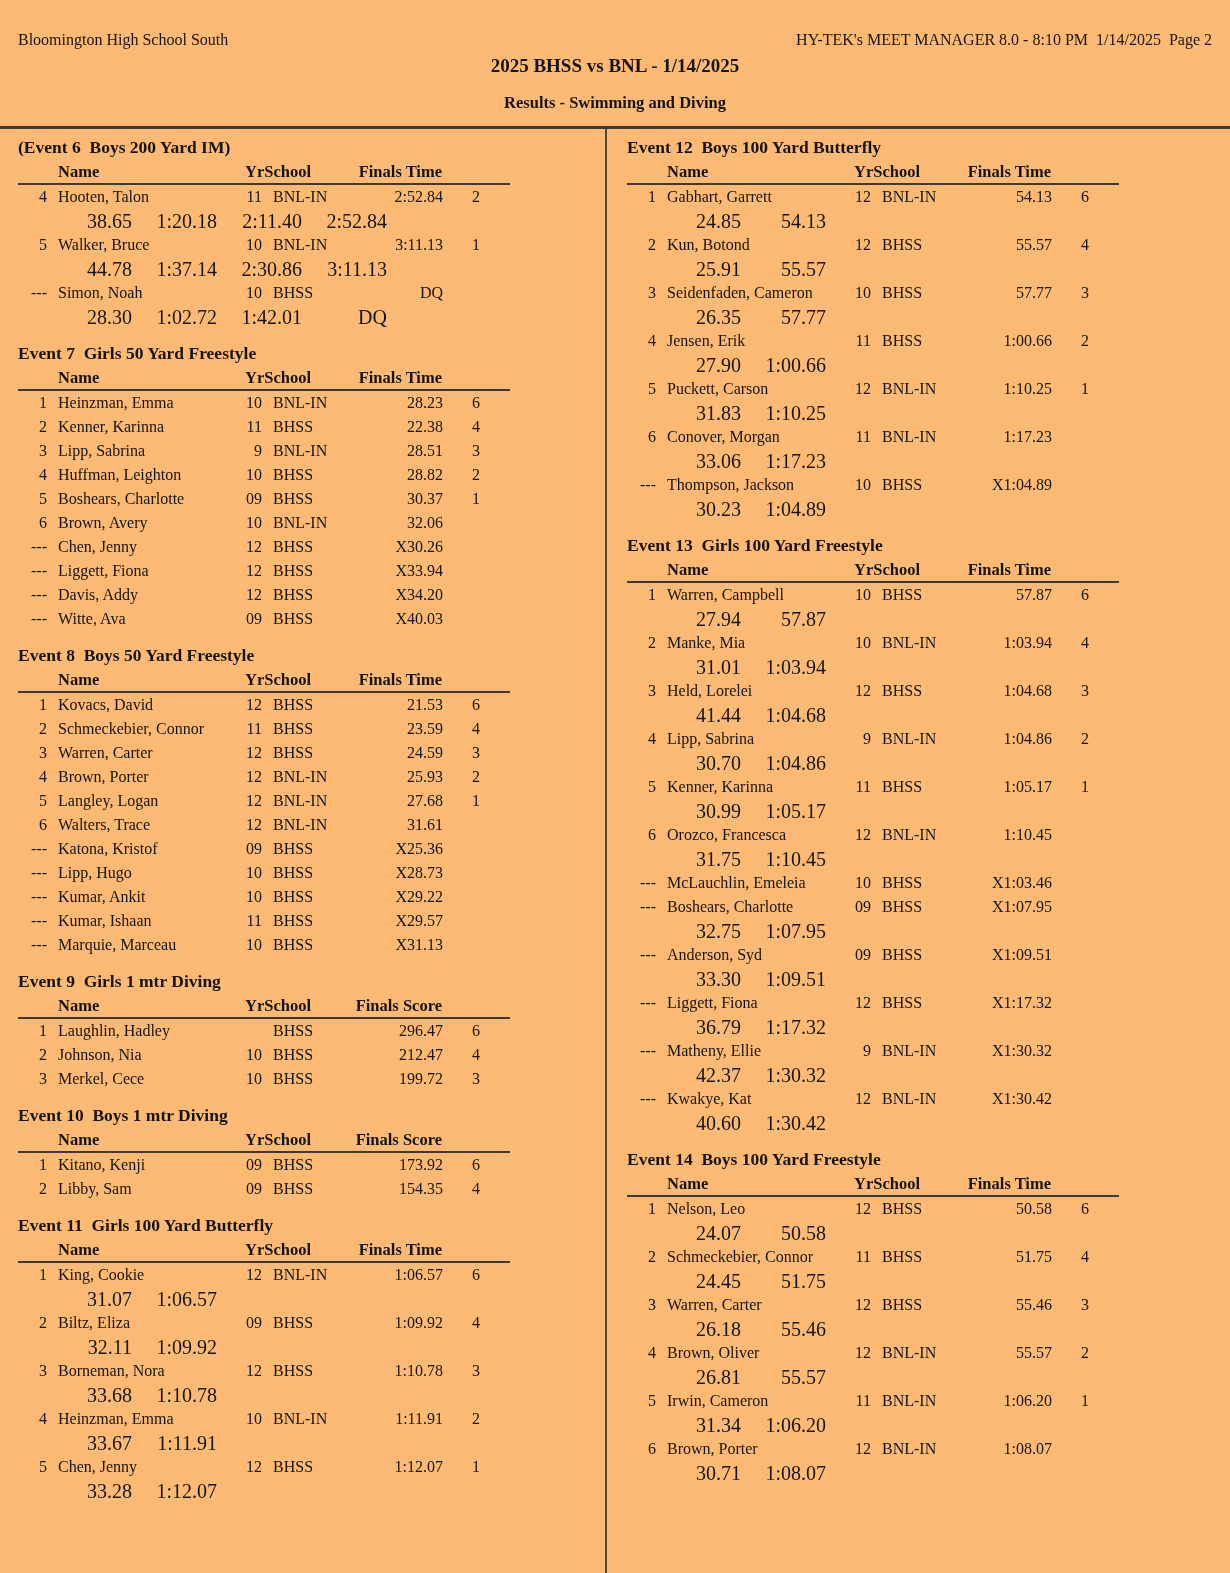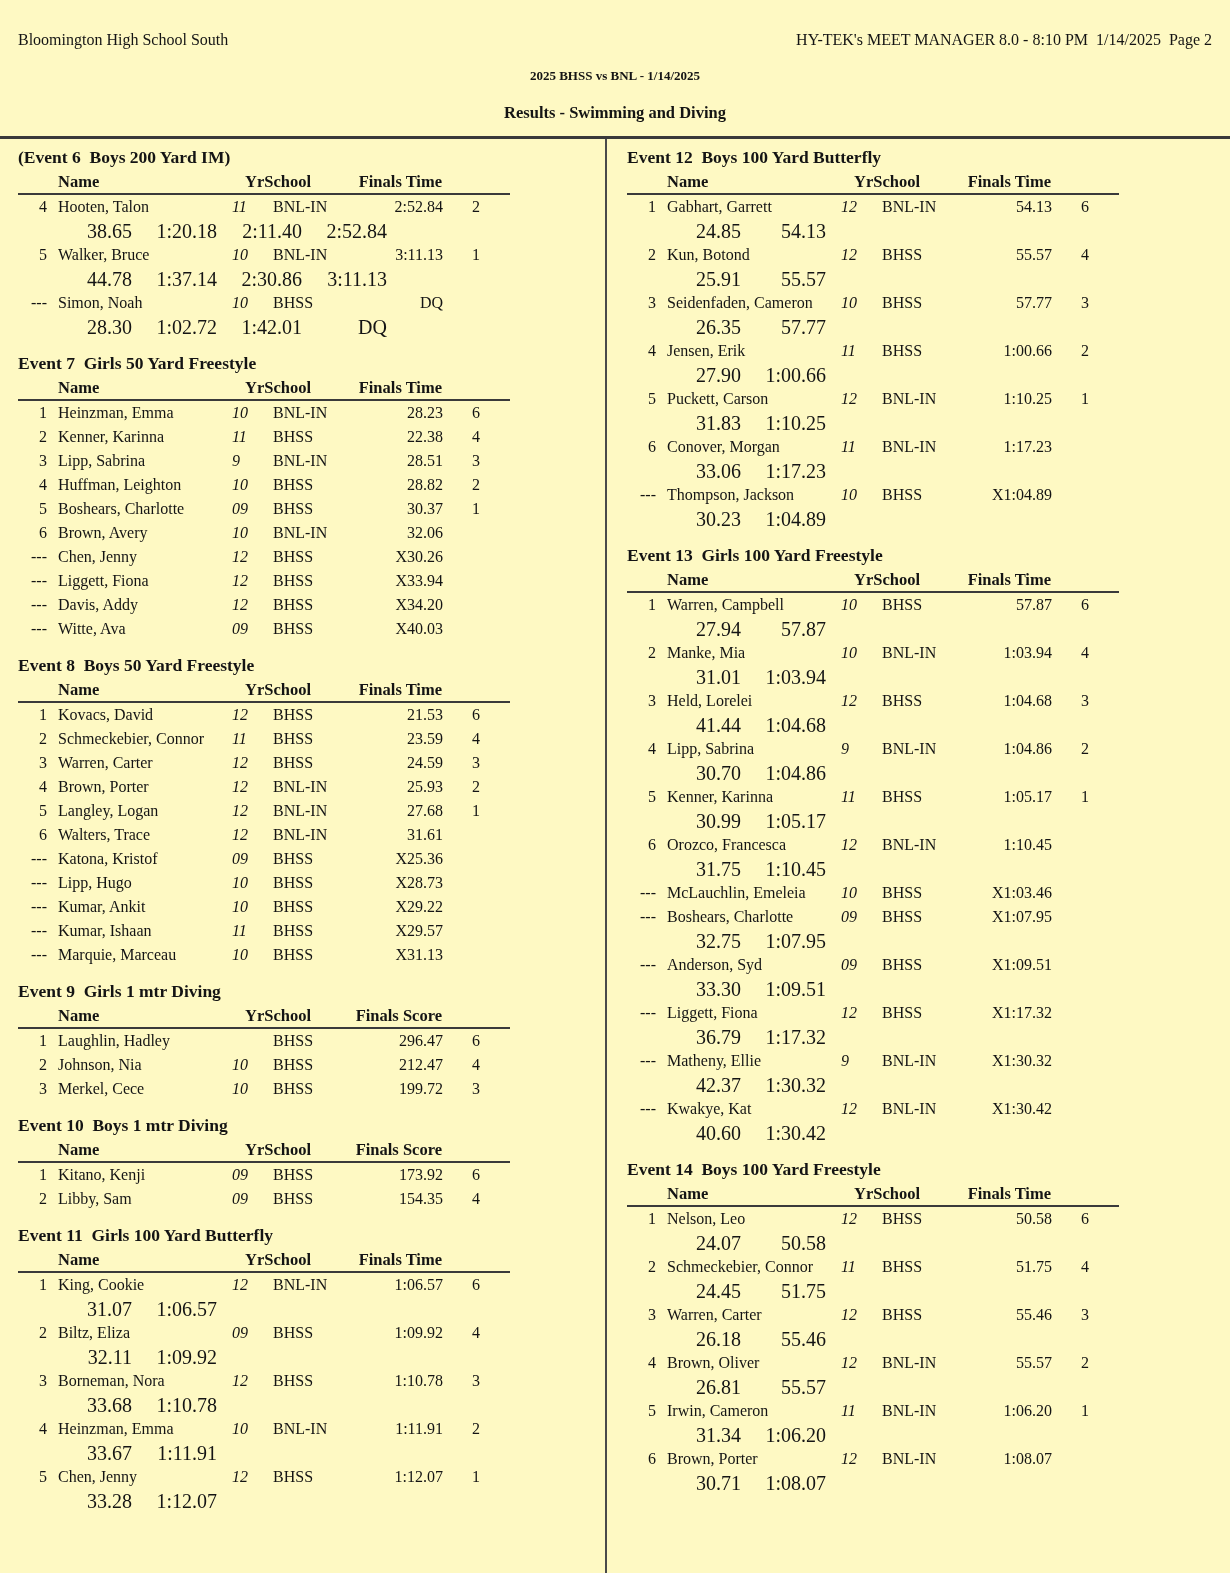--- a/index.html
+++ b/index.html
@@ -1,41 +1,41 @@
 <!DOCTYPE html>
 <html><head>
 <meta charset="utf-8">
 <style>
   html,body{margin:0;padding:0;background:#fff;}
   .page{
     width:1230px;height:1573px;position:relative;overflow:hidden;
-    background:#fef9c3;color:#141414;
+    background:#fdba74;color:#141414;
     font-family:"Liberation Serif", "DejaVu Serif", serif;
   }
   .page-header{padding:30px 18px 0 18px;}
   .hdr-row{display:flex;justify-content:space-between;font-size:16px;line-height:20px;white-space:pre;}
-  .meet-title{text-align:center;font-weight:bold;font-size:13px;line-height:21px;margin-top:15px;white-space:pre;}
+  .meet-title{text-align:center;font-weight:bold;font-size:19px;line-height:21px;margin-top:5px;white-space:pre;}
   .meet-subtitle{text-align:center;font-weight:bold;font-size:16.5px;line-height:21px;margin-top:16px;white-space:pre;}
   .columns{display:flex;border-top:3px solid #3a3a3a;margin-top:13px;height:1468px;overflow:hidden;}
   .col{box-sizing:border-box;padding-top:4px;}
   .col-left{width:607px;border-right:2px solid #4a4a4a;padding-left:18px;}
   .col-right{flex:1;padding-left:20px;}
   .event{margin:2px 0 12px 0;}
   .event-title{font-weight:bold;font-size:17.5px;line-height:25px;white-space:pre;}
   .thead{
     position:relative;height:23px;line-height:23px;width:492px;
     border-bottom:2px solid #3a3a3a;font-weight:bold;font-size:16.5px;text-align:center;
   }
   .h-name{position:absolute;left:40px;}
   .h-yrschool{position:absolute;left:227px;}
   .h-result{position:absolute;right:68px;}
   .row{display:flex;height:24px;line-height:24px;font-size:16px;width:492px;white-space:pre;}
   .c-place{width:29px;text-align:right;}
   .c-name{width:174px;margin-left:11px;overflow:hidden;}
-  .c-yr{width:30px;font-style:italic;}
+  .c-yr{width:30px;text-align:right;}
   .c-school{width:85px;margin-left:11px;}
   .c-result{width:85px;text-align:right;}
   .c-points{width:25px;margin-left:12px;text-align:right;}
   .splits{display:flex;height:24px;line-height:24px;font-size:20px;padding-left:29px;white-space:pre;}
   .c-split{width:85px;text-align:right;}
 </style>
 </head>
 <body>
 
 <div class="page">

